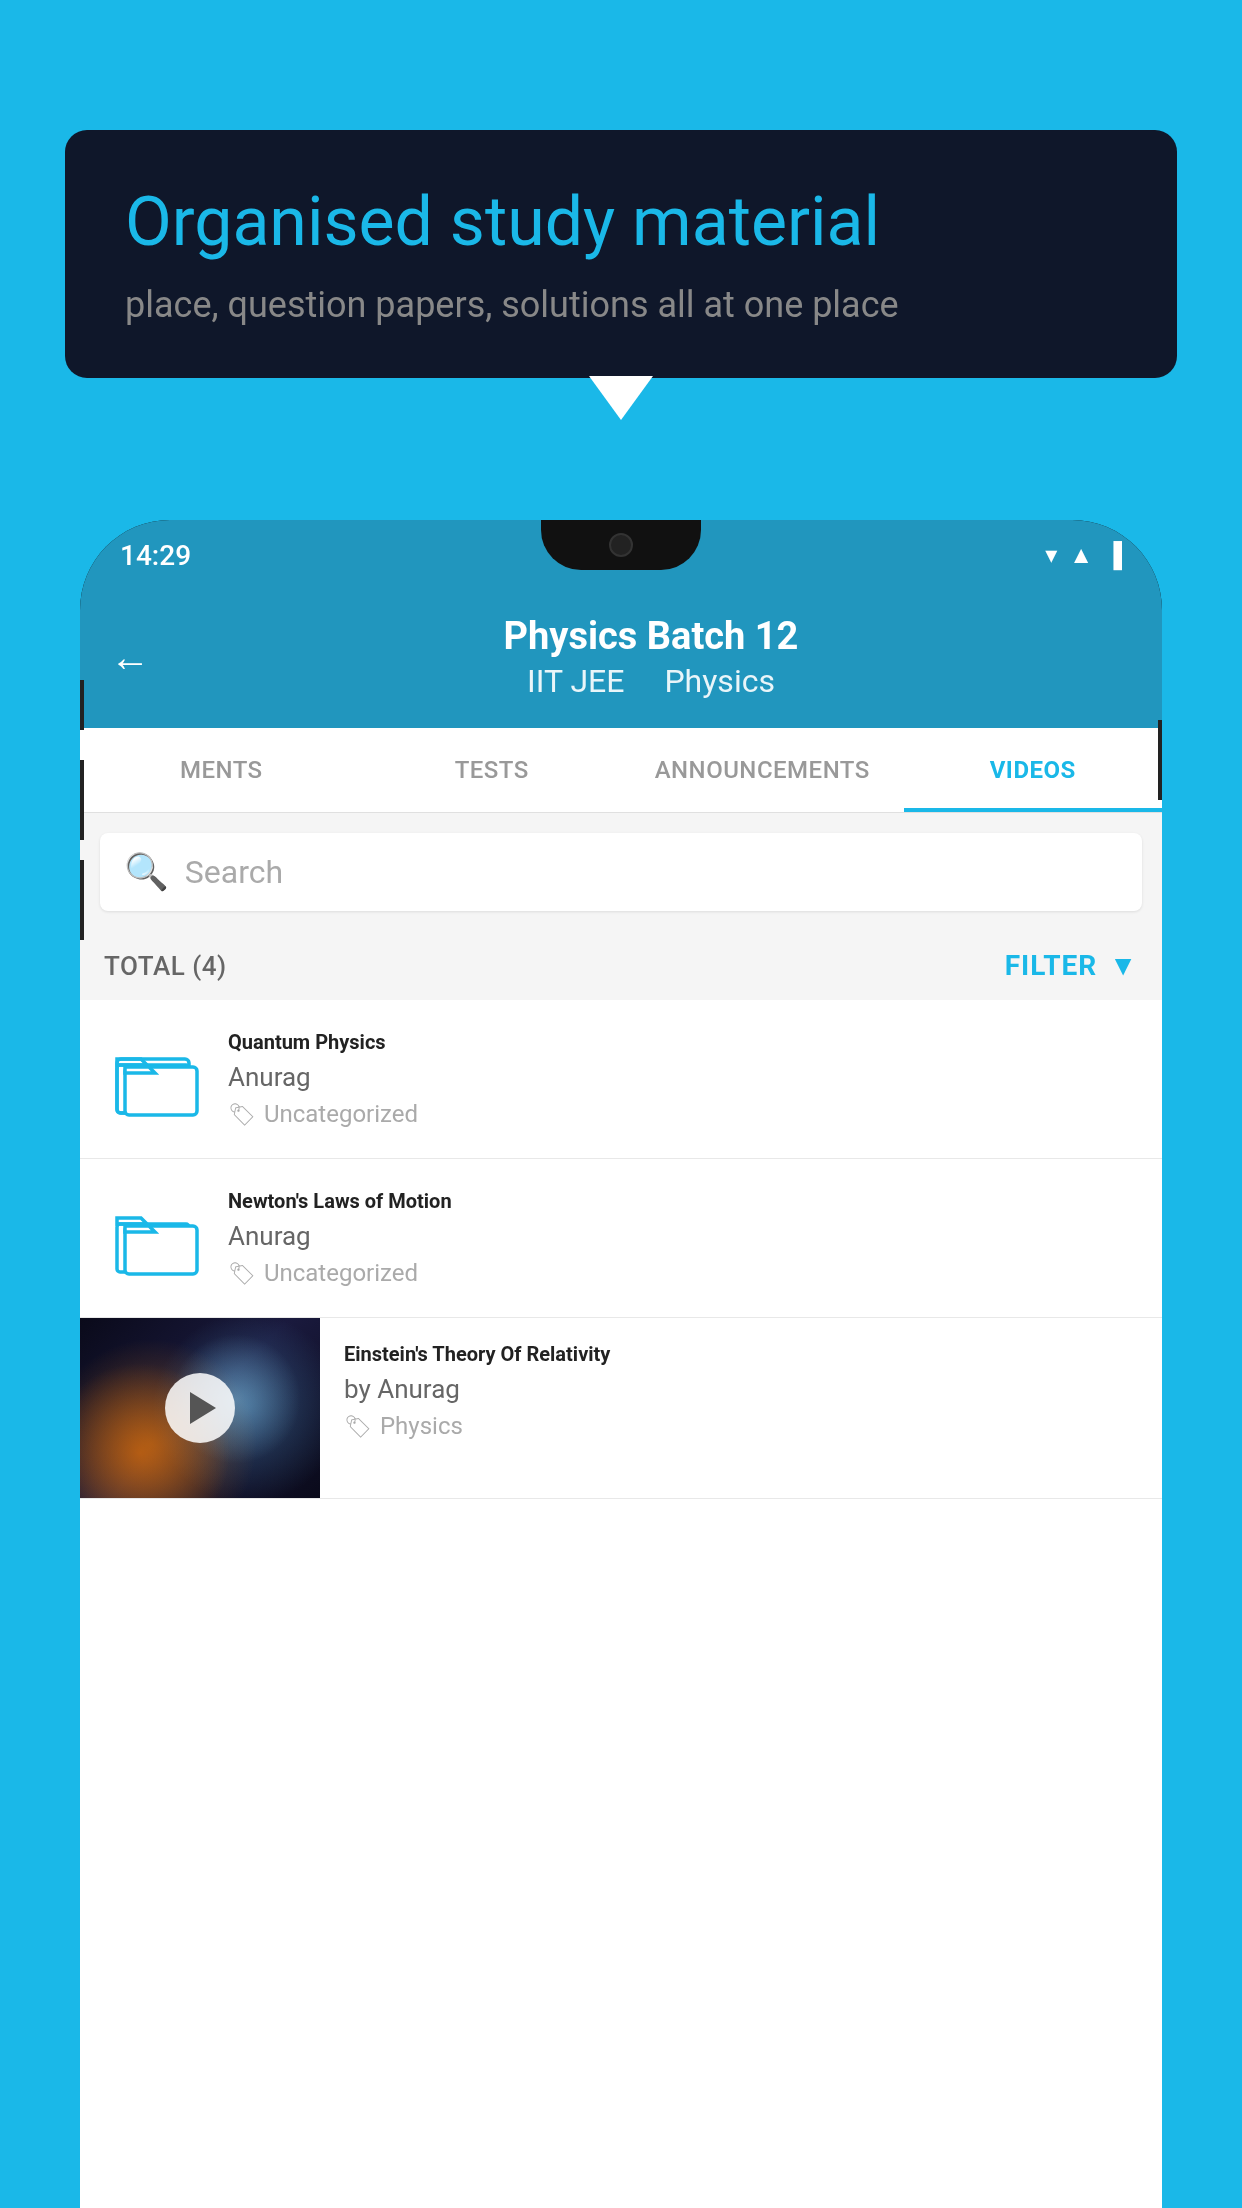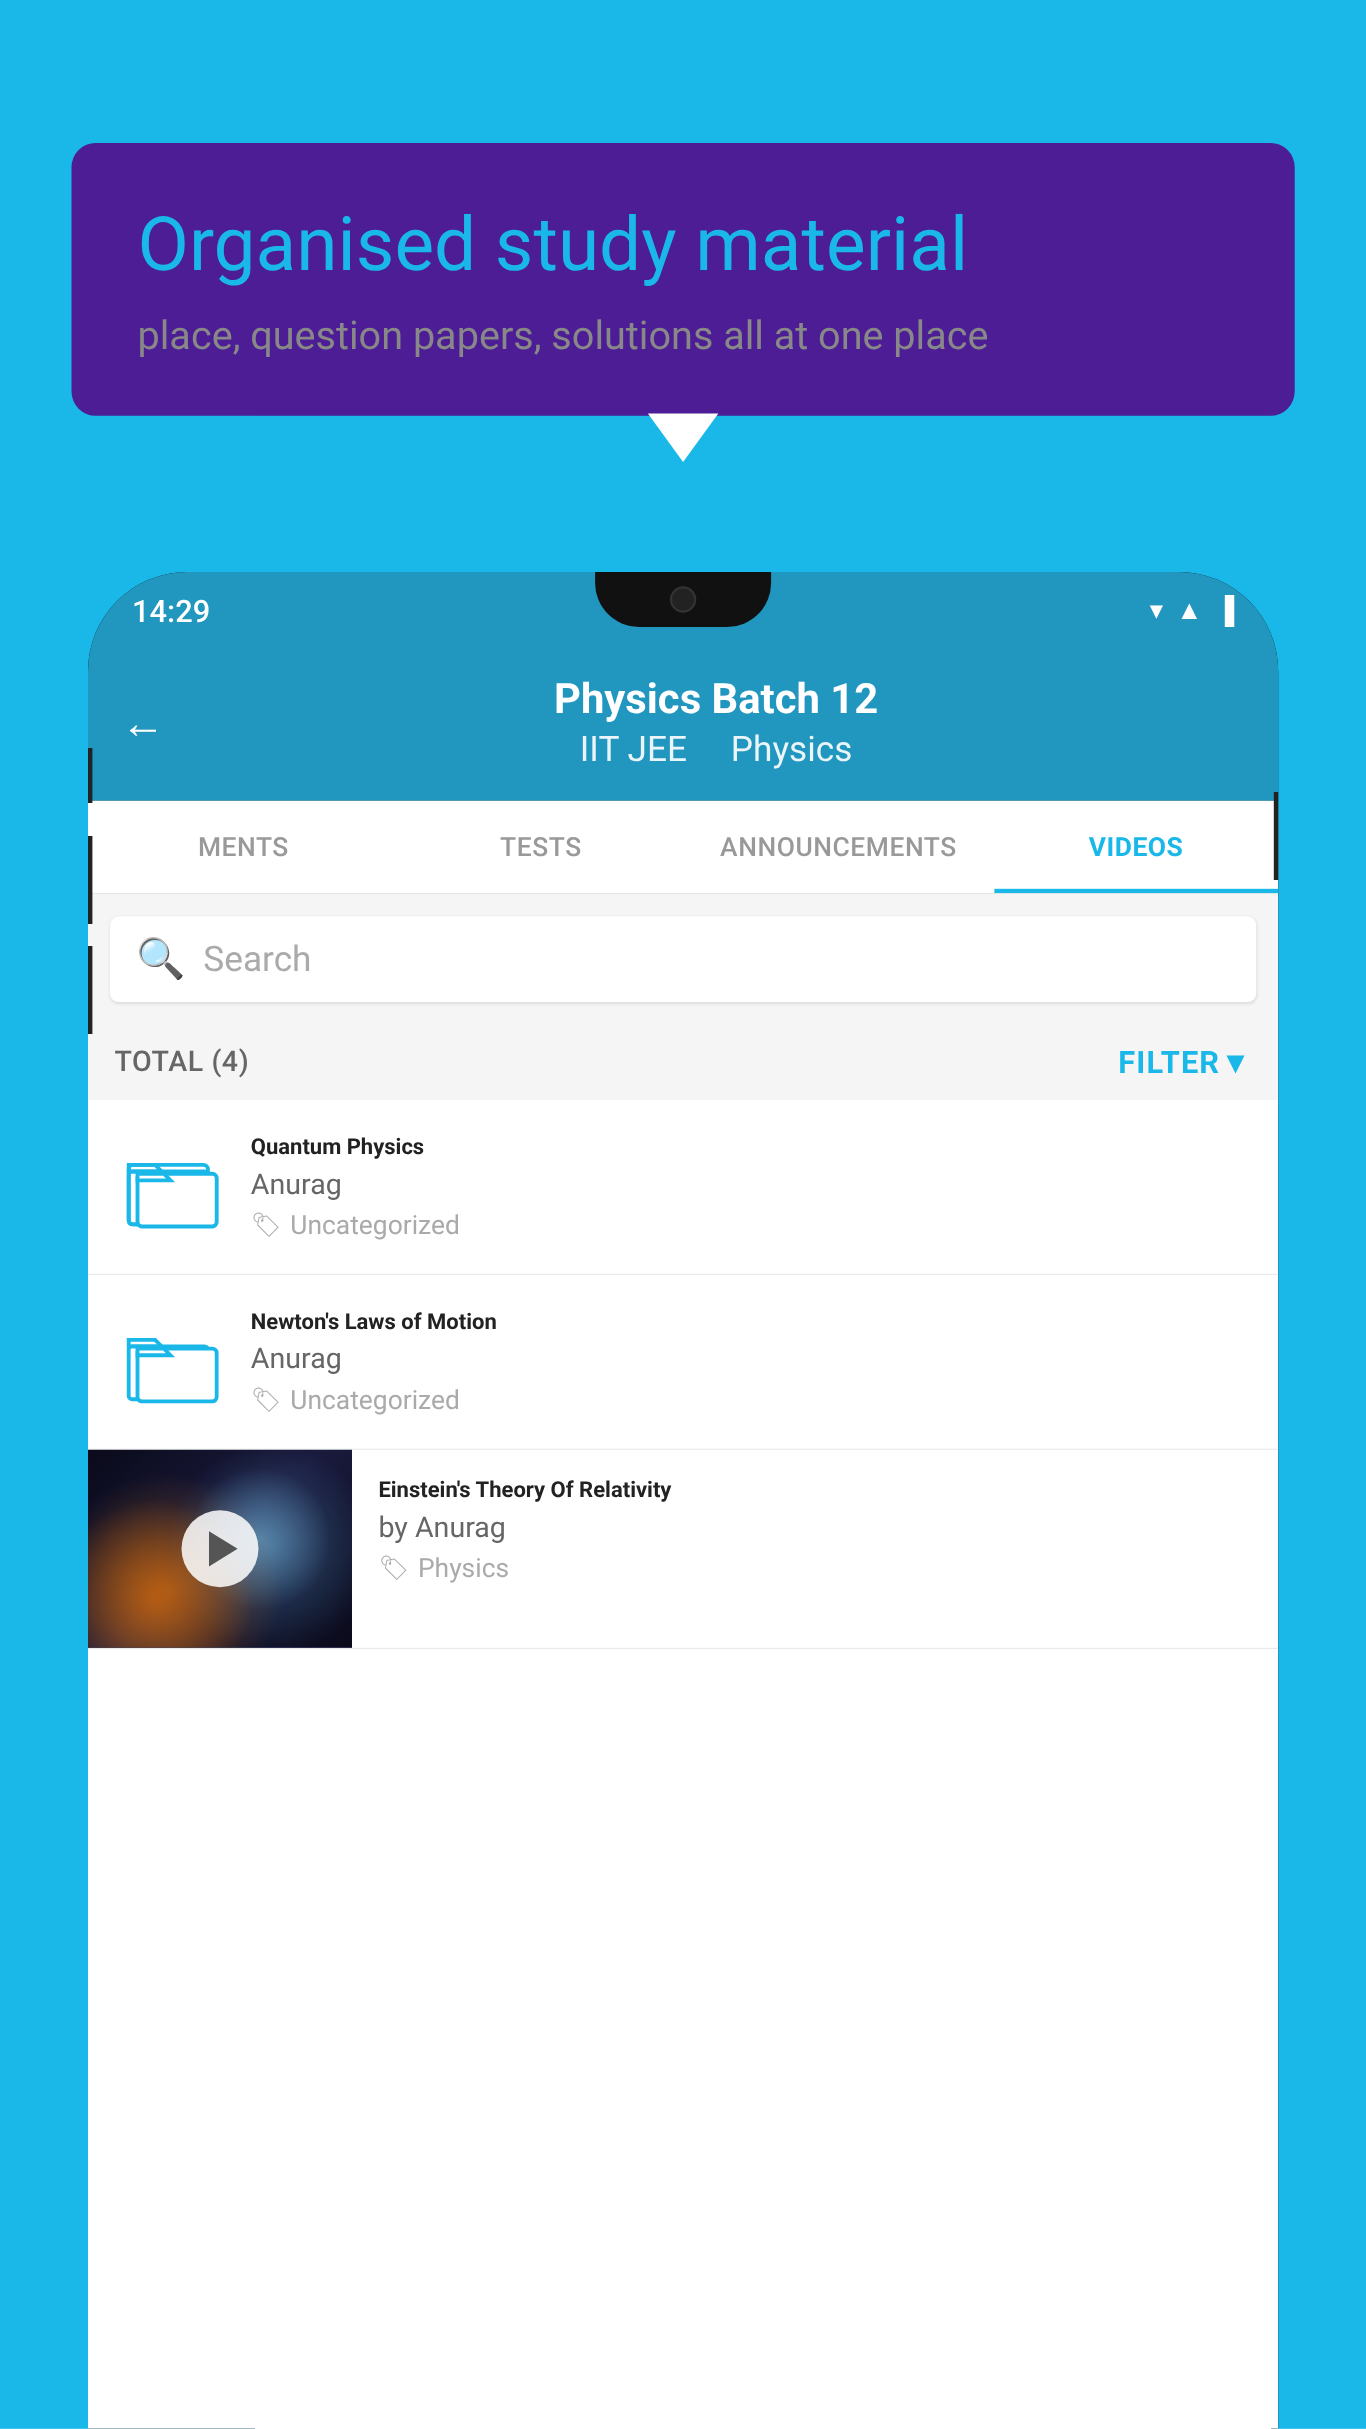--- a/index.html
+++ b/index.html
@@ -13,21 +13,21 @@
     }
 
     
     .speech-bubble-wrapper {
       position: absolute;
       top: 130px;
       left: 65px;
       right: 65px;
     }
     .speech-bubble {
-      background: #4c1d95;
+      background: #0f172a;
       border-radius: 22px;
       padding: 52px 60px 52px 60px;
       position: relative;
     }
     .speech-bubble::after {
       content: '';
       position: absolute;
       bottom: -42px;
       left: 50%;
       transform: translateX(-50%);
@@ -206,21 +206,21 @@
     }
     .total-count {
       color: #666;
       font-size: 26px;
       font-weight: 500;
       letter-spacing: 0.5px;
     }
     .filter-btn {
       display: flex;
       align-items: center;
-      gap: 0;
+      gap: 12px;
       color: #1ab8e8;
       font-size: 28px;
       font-weight: 700;
       letter-spacing: 1px;
     }
     .filter-icon {
       font-size: 28px;
     }
 
     

